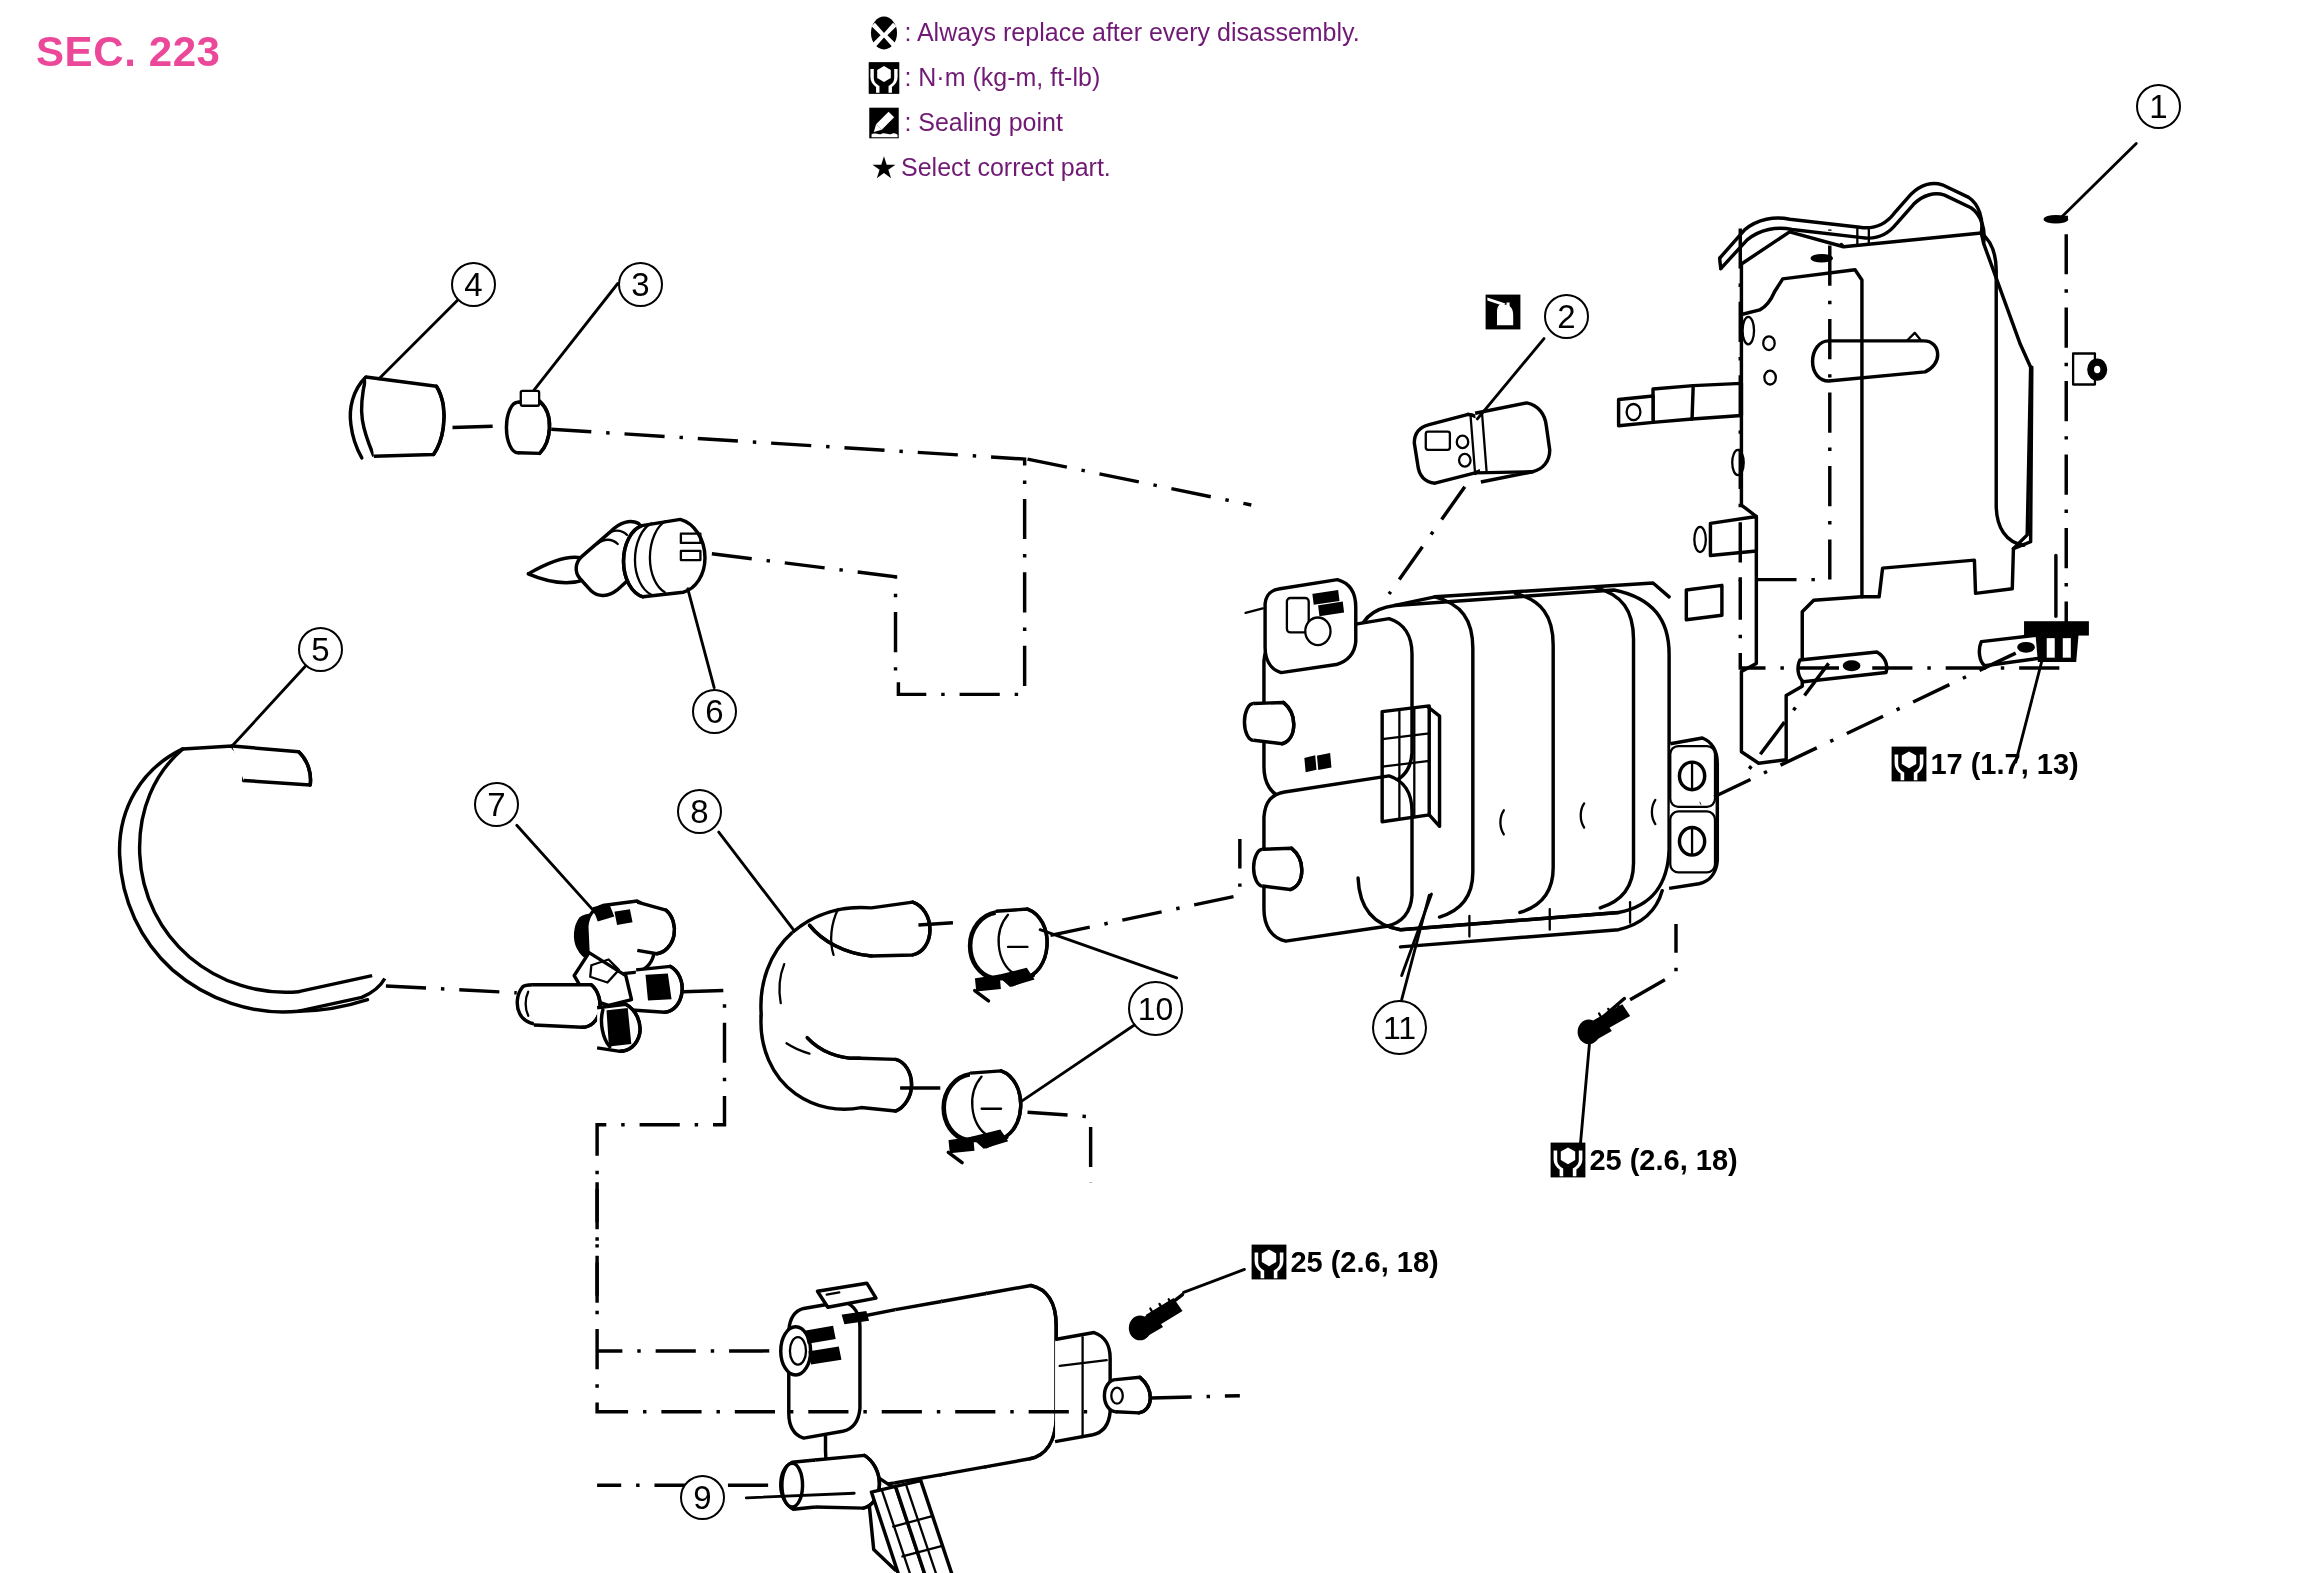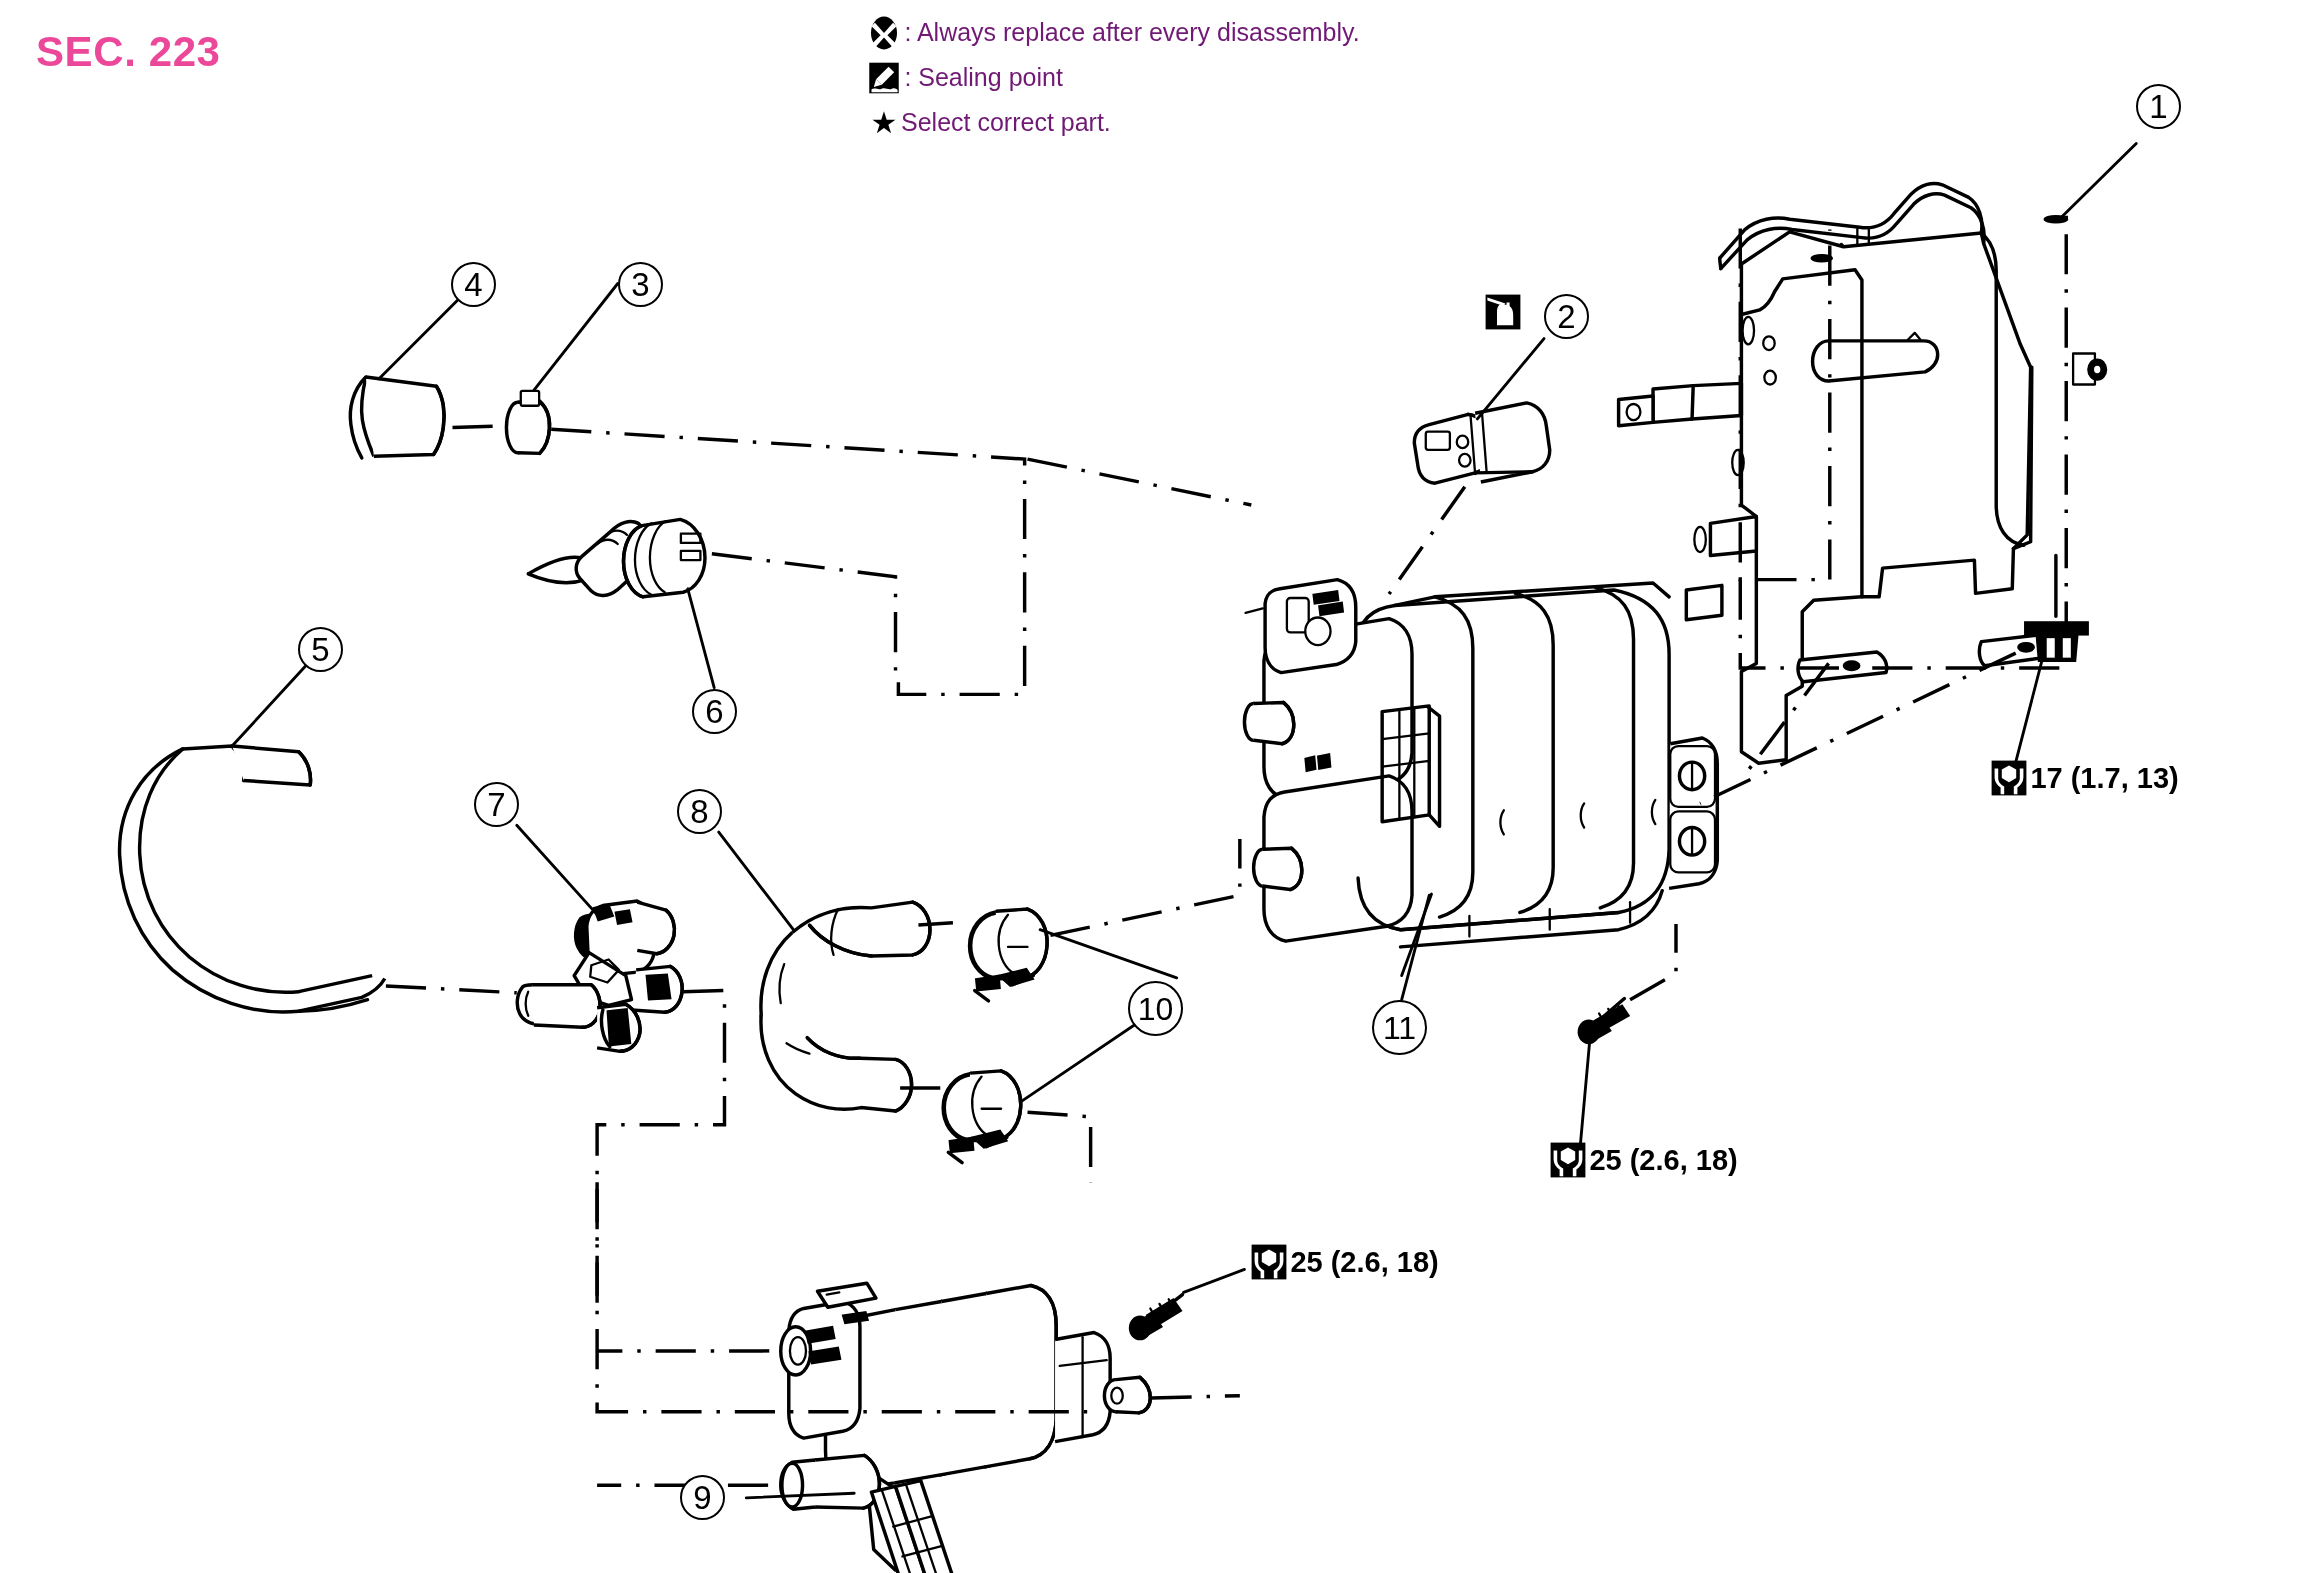--- a/index.html
+++ b/index.html
@@ -556,20 +556,33 @@
     <div class="legend-row">
       <span class="legend-icon">
         <svg viewBox="0 0 60 60" width="34" height="34">
           <ellipse cx="30" cy="30" rx="23" ry="29" fill="#000"></ellipse>
           <path d="M14,12 L30,30 L46,12 L52,18 L36,34 L52,50 L46,56 L30,38 L14,56 L8,50 L24,34 L8,18 Z" fill="#fff"></path>
         </svg>
       </span>
       <span class="legend-text">: Always replace after every disassembly.</span>
     </div>
 
+    <div class="legend-row">
+      <span class="legend-icon">
+        <svg viewBox="0 0 60 60" width="34" height="34">
+          <rect x="3" y="2" width="54" height="56" fill="#000"></rect>
+          <path d="M30,9 L42,16 L42,30 L30,37 L18,30 L18,16 Z" fill="#fff"></path>
+          <path d="M12,14 L12,30 C12,38 18,42 22,44 L22,56 L16,56 L16,46
+                   C10,42 6,36 6,28 L6,14 Z" fill="#fff"></path>
+          <path d="M48,14 L48,30 C48,38 42,42 38,44 L38,56 L44,56 L44,46
+                   C50,42 54,36 54,28 L54,14 Z" fill="#fff"></path>
+        </svg>
+      </span>
+      <span class="legend-text">: N·m (kg-m, ft-lb)</span>
+    </div>
 
 
 
     <div class="legend-row">
       <span class="legend-icon">
         <svg viewBox="0 0 60 60" width="34" height="34">
           <rect x="4" y="3" width="52" height="54" fill="#000"></rect>
           <path d="M38,10 L48,20 L26,42 L16,32 Z" fill="#fff"></path>
           <path d="M16,32 L26,42 L12,46 Z" fill="#fff"></path>
           <path d="M8,50 C14,46 20,52 26,49 C32,46 38,52 44,49 C48,47 52,49 54,51 L54,55 L8,55 Z" fill="#fff"></path>
@@ -587,21 +600,21 @@
 
   <div class="symbolbox" style="left:1485px;top:294px;">
     <svg viewBox="0 0 60 60" width="36" height="36">
       <rect x="1" y="1" width="58" height="58" fill="#000"></rect>
       <path d="M24,18 L36,18 L36,14 L41,14 L41,20 C46,24 47,30 47,36 L47,52 L20,52 L20,30
                C20,24 21,21 24,18 Z" fill="#fff"></path>
       <path d="M4,6 L34,16 L31,20 L4,11 Z" fill="#fff"></path>
     </svg>
   </div>
 
-  <div class="torque" style="left:1991px;top:746px;margin-top:14px;">
+  <div class="torque" style="left:1891px;top:746px;">
     <span class="tq-icon">
       <svg viewBox="0 0 60 60" width="36" height="36">
         <rect x="1" y="1" width="58" height="58" fill="#000"></rect>
         <path d="M30,9 L42,16 L42,30 L30,37 L18,30 L18,16 Z" fill="#fff"></path>
         <path d="M12,14 L12,30 C12,38 18,42 22,44 L22,57 L16,57 L16,46
                  C10,42 6,36 6,28 L6,14 Z" fill="#fff"></path>
         <path d="M48,14 L48,30 C48,38 42,42 38,44 L38,57 L44,57 L44,46
                  C50,42 54,36 54,28 L54,14 Z" fill="#fff"></path>
       </svg>
     </span>

